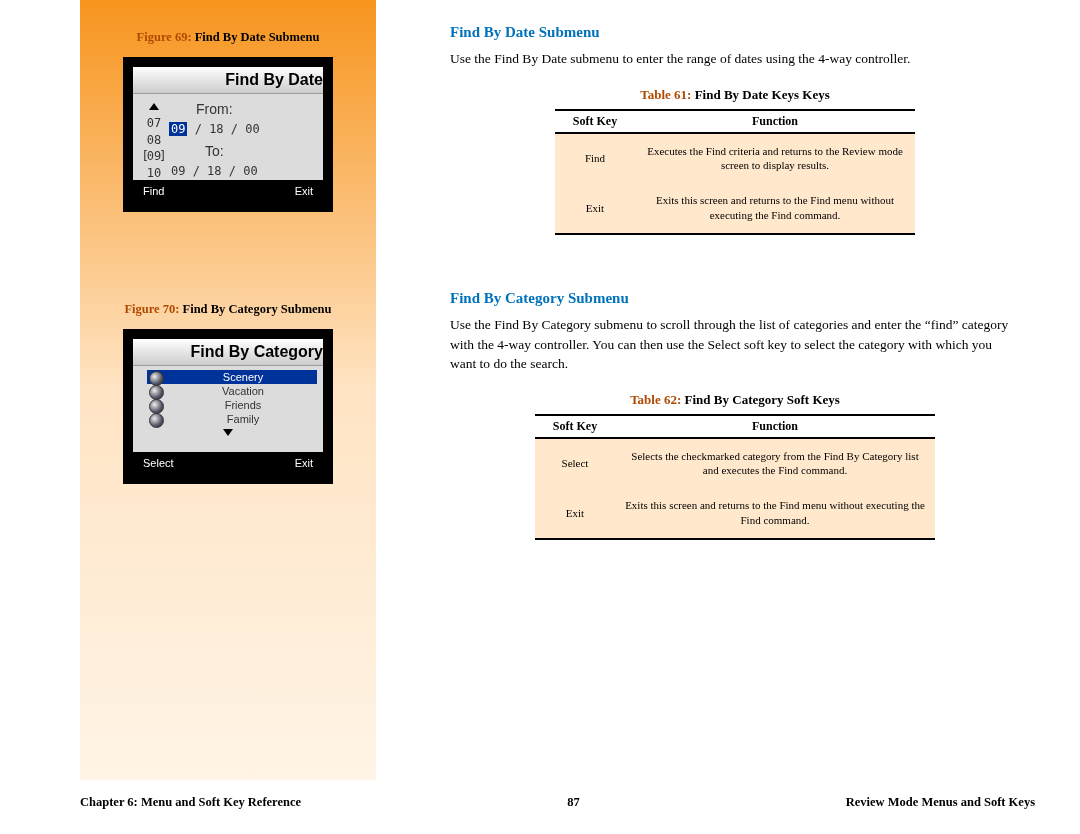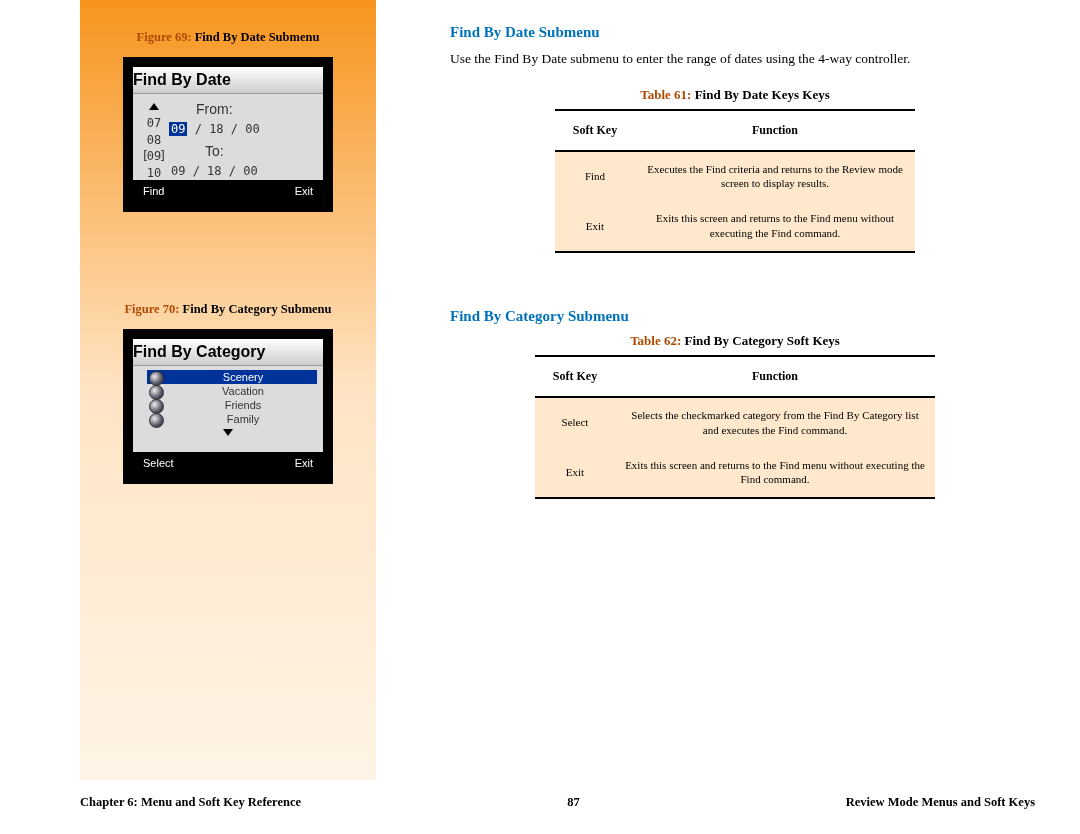--- a/index.html
+++ b/index.html
@@ -39,21 +39,21 @@
   }
   .screen-inner {
     background: #dcdcdc;
     width: 100%;
     height: calc(100% - 22px);
     position: relative;
     overflow: hidden;
   }
   .screen-title {
     background: linear-gradient(to bottom, #fff, #ccc);
-    text-align: left;
+    text-align: right;
     font-family: Arial, sans-serif;
     font-weight: bold;
     font-size: 16px;
     padding: 4px 0;
     border-bottom: 1px solid #999;
   }
   .screen-body {
     font-family: Arial, sans-serif;
     font-size: 11px;
     padding: 4px 6px;
@@ -129,21 +129,21 @@
   .tbl {
     width: 360px;
     margin: 0 auto 30px;
     border-collapse: collapse;
     border-top: 2px solid #000;
     border-bottom: 2px solid #000;
     font-size: 12px;
   }
   .tbl th {
     font-weight: bold;
-    padding: 12px 6px;
+    padding: 3px 6px;
     text-align: center;
     border-bottom: 2px solid #000;
   }
   .tbl td {
     padding: 10px 10px;
     text-align: center;
     font-size: 11px;
     line-height: 1.35;
   }
   .tbl tr.shade td { background:#ffe8cc; }
@@ -250,20 +250,21 @@
       <tr class="shade">
         <td>Exit</td>
         <td>Exits this screen and returns to the Find menu without executing the Find command.</td>
       </tr>
     </tbody>
   </table>
 
   <div style="height:25px;"></div>
 
   <div class="sect-head">Find By Category Submenu</div>
+  <p class="body-text">Use the Find By Category submenu to scroll through the list of categories and enter the “find” category with the 4-way controller. You can then use the Select soft key to select the category with which you want to do the search.</p>
 
   <div class="tbl-caption">
     <span class="tblnum">Table 62:</span>
     <span>Find By Category Soft Keys</span>
   </div>
   <table class="tbl" style="width:400px;">
     <thead>
         <tr>
       <th>Soft Key</th>
       <th>Function</th>

